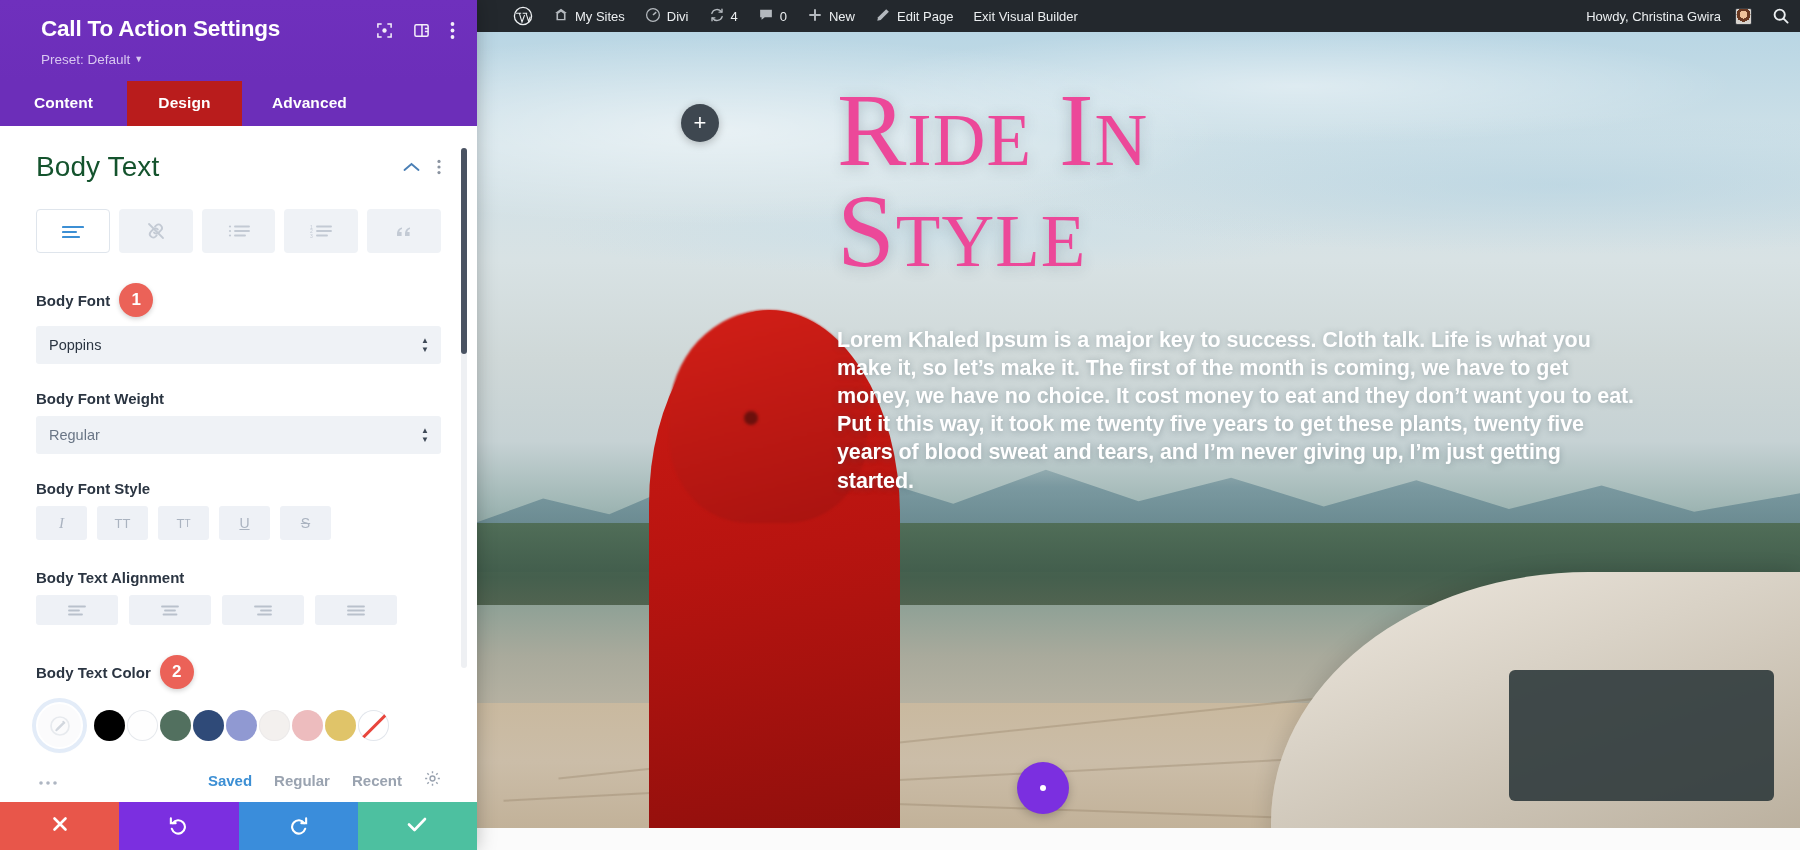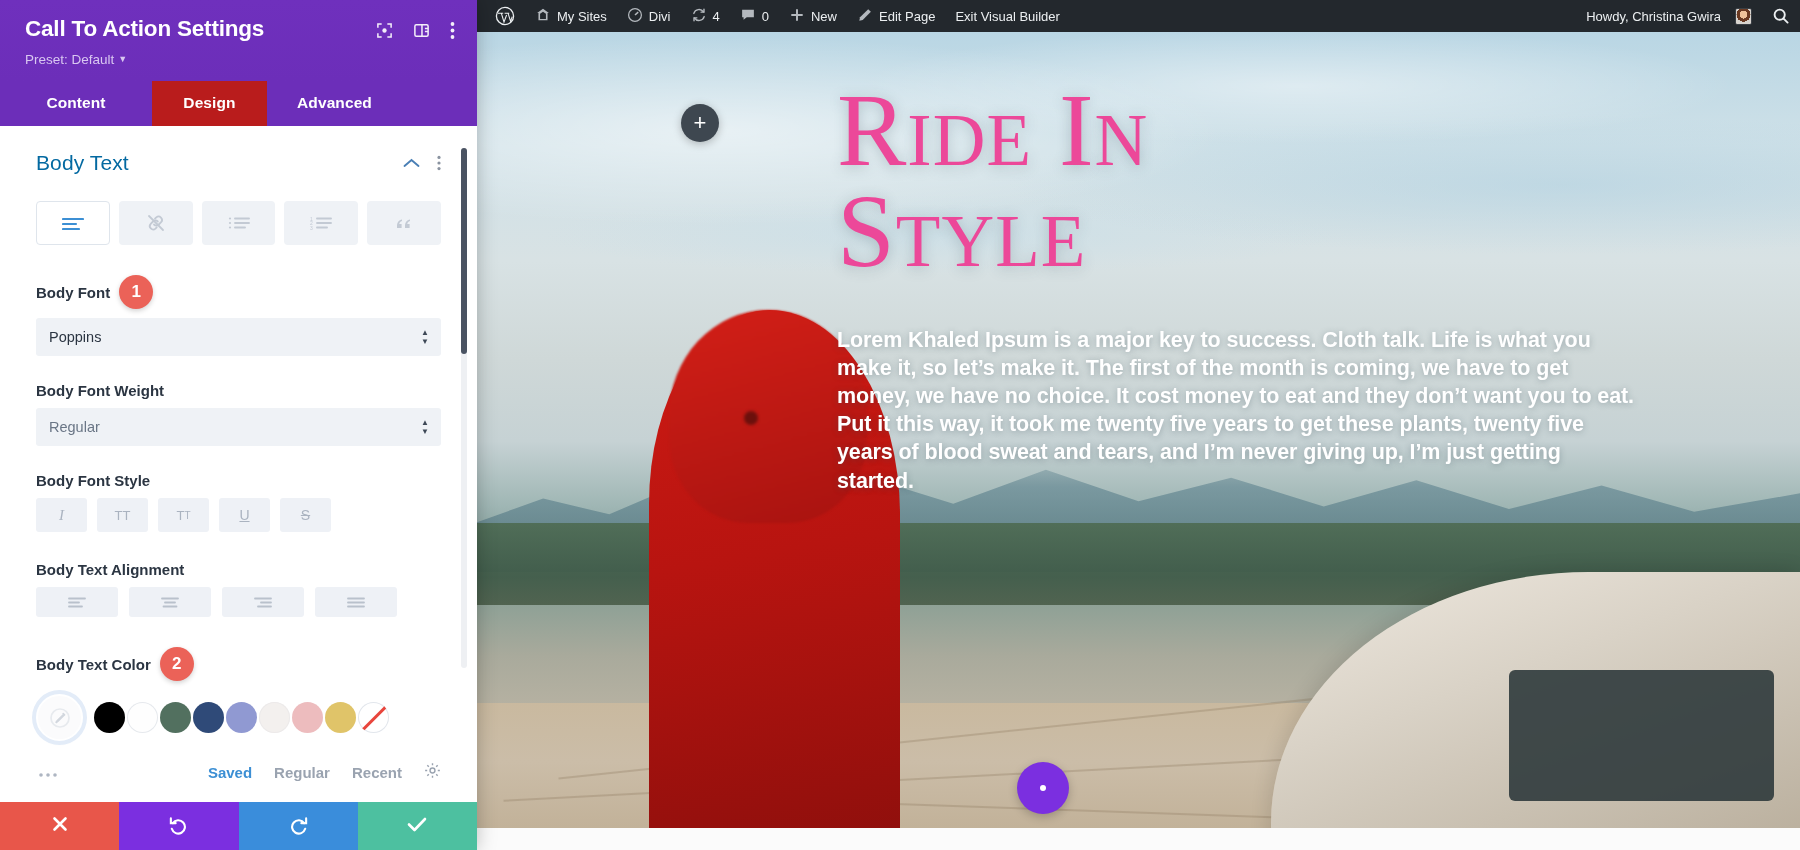--- a/index.html
+++ b/index.html
@@ -15,21 +15,21 @@
     position: absolute; left: 0; top: 0;
     width: 477px; height: 850px;
     background: #fff;
     display: flex; flex-direction: column;
     z-index: 20;
     box-shadow: 0 0 18px rgba(0,0,0,0.25);
   }
   .panel-header {
     background: #6c2eb9;
     background: linear-gradient(180deg,#6f30bd 0%,#6c2eb9 100%);
-    padding: 17px 22px 13px 25px;
+    padding: 17px 22px 13px 41px;
     position: relative;
     flex: 0 0 auto;
   }
   .panel-title-row { display: flex; align-items: flex-start; }
   .panel-title {
     color: #fff; font-size: 22.5px; font-weight: bold;
     letter-spacing: -0.2px; line-height: 1.1; flex: 1;
   }
   .hdr-icons { display: flex; align-items: center; gap: 20px; padding-top: 4px; }
   .hdr-icon { cursor: pointer; opacity: .92; display:block; }
@@ -38,36 +38,36 @@
     display: inline-block; cursor: pointer;
   }
   .caret-d { display:inline-block; margin-left:4px; font-size:9px; vertical-align: 2px;}
 
   .tabs { display: flex; background: #6c2eb9; flex: 0 0 auto; }
   .tab {
     flex: 0 0 auto; padding: 13px 0 14px; text-align: center;
     color: #fff; font-size: 15.5px; font-weight: 600; cursor: pointer;
     letter-spacing: .1px;
   }
-  .tab.t1 { width: 152px; }
+  .tab.t1 { width: 127px; }
   .tab.t2 { width: 115px; }
   .tab.t3 { width: 135px; }
   .tab.active { background: #b91c1c; }
 
   .panel-body {
     flex: 1 1 auto; position: relative; overflow: hidden;
     background: #fff; padding: 0 0 0 0;
   }
   .panel-scroll { padding: 25px 36px 10px 36px; }
 
   .section-head {
     display: flex; align-items: center; margin-bottom: 26px;
   }
   .section-title {
-    color: #0369a1; font-size: 21px; font-weight: 500; flex: 1;
+    color: #14532d; font-size: 28px; font-weight: 500; flex: 1;
     letter-spacing: .1px;
   }
   .section-tools { display: flex; align-items: center; gap: 17px; }
   .chev-up { color: #4a7fb5; font-size: 14px; cursor:pointer; }
   .kebab { color: #8a93a0; font-size: 16px; letter-spacing:1px; cursor:pointer; line-height:.6;}
 
   .btn-group { display: flex; gap: 9px; margin-bottom: 30px; }
   .fmt-btn {
     width: 78px; height: 44px; border-radius: 4px; background: #eff2f6;
     display: flex; align-items: center; justify-content: center; cursor: pointer;
@@ -156,21 +156,21 @@
   .fb-cancel { background: #e8564a; }
   .fb-undo   { background: #7b2fe0; }
   .fb-redo   { background: #3a8ddb; }
   .fb-save   { background: #4dc0a0; }
 
   
   .adminbar {
     position: absolute; left: 477px; top: 0; right: 0; height: 32px;
     background: #23282d; display: flex; align-items: center;
     color: #b4b9be; font-size: 13px; z-index: 15;
-    padding-left: 8px;
+    padding-left: 26px;
   }
   .ab-item {
     display: flex; align-items: center; gap: 6px; height: 32px;
     padding: 0 10px; cursor: pointer; white-space: nowrap;
   }
   .ab-label { color: #eceff1; font-size: 13px; }
   .ab-right { margin-left: auto; display: flex; align-items: center; }
   .avatar {
     width: 17px; height: 17px; border-radius: 2px; margin-left: 8px;
     background: radial-gradient(circle at 50% 38%, #f0c39a 0 32%, #6b3a22 33% 58%, #d8d4cf 59% 100%);

